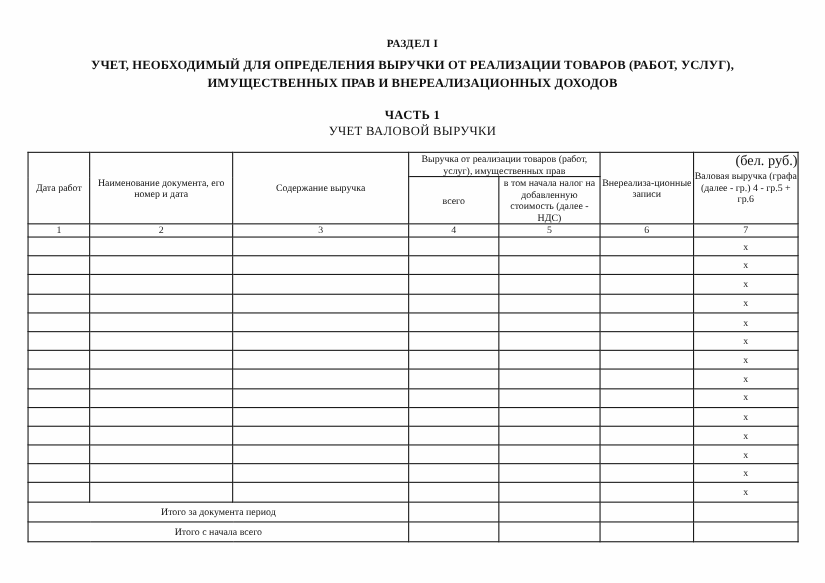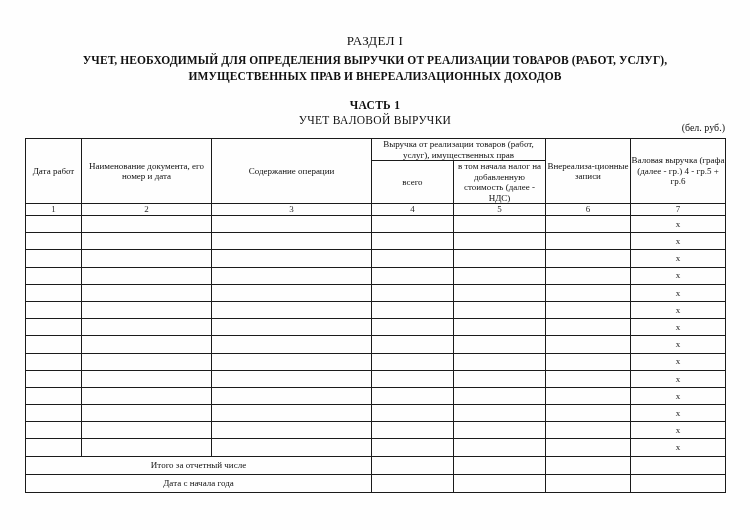--- a/index.html
+++ b/index.html
@@ -28,22 +28,22 @@
 
   
   .titles {
     position: absolute;
     left: 25px;
     top: 33px;
     width: 700px;
     text-align: center;
   }
   .t-section {
-    font-size: 13px;
-    font-weight: normal;
+    font-size: 10px;
+    font-weight: bold;
     letter-spacing: 0.4px;
     line-height: 15px;
   }
   .t-main {
     font-size: 11.5px;
     font-weight: bold;
     line-height: 16px;
     margin-top: 4px;
     letter-spacing: 0.1px;
   }
@@ -57,22 +57,22 @@
   .t-partname {
     font-size: 11.5px;
     font-weight: normal;
     line-height: 15px;
     letter-spacing: 0.3px;
   }
 
   .units {
     position: absolute;
     right: 25px;
-    top: 122px;
-    font-size: 10px;
+    top: 138px;
+    font-size: 13px;
     font-style: normal;
   }
 
   
   table.reg {
     position: absolute;
     left: 25px;
     top: 138px;
     width: 700px;
     border-collapse: collapse;
@@ -144,21 +144,21 @@
         <col class="c3">
         <col class="c4">
         <col class="c5">
         <col class="c6">
         <col class="c7">
     </colgroup>
     <thead>
       <tr>
         <th class="hdr-cell" rowspan="2">Дата работ</th>
         <th class="hdr-cell" rowspan="2">Наименование документа, его номер и дата</th>
-        <th class="hdr-cell" rowspan="2">Содержание операции</th>
+        <th class="hdr-cell" rowspan="2">Содержание выручка</th>
         <th class="hdr-cell" colspan="2">Выручка от реализации товаров (работ, услуг), имущественных прав</th>
         <th class="hdr-cell" rowspan="2">Внереализа-ционные записи</th>
         <th class="hdr-cell" rowspan="2">Валовая выручка (графа (далее - гр.) 4 - гр.5 + гр.6</th>
       </tr>
       <tr>
         <th class="hdr-cell">всего</th>
         <th class="hdr-cell">в том начала налог на добавленную стоимость (далее - НДС)</th>
       </tr>
       <tr class="numrow">
         <td>1</td>
@@ -292,28 +292,28 @@
         <td></td>
         <td></td>
         <td></td>
         <td></td>
         <td></td>
         <td></td>
         <td class="xmark">х</td>
       </tr>
 
       <tr class="totalrow">
-        <td class="total-label" colspan="3">Итого за отчетный числе</td>
+        <td class="total-label" colspan="3">Итого за документа период</td>
         <td></td>
         <td></td>
         <td></td>
         <td></td>
       </tr>
       <tr class="totalrow">
-        <td class="total-label" colspan="3">Дата с начала года</td>
+        <td class="total-label" colspan="3">Итого с начала всего</td>
         <td></td>
         <td></td>
         <td></td>
         <td></td>
       </tr>
     </tbody>
   </table>
 
 </div>
 

